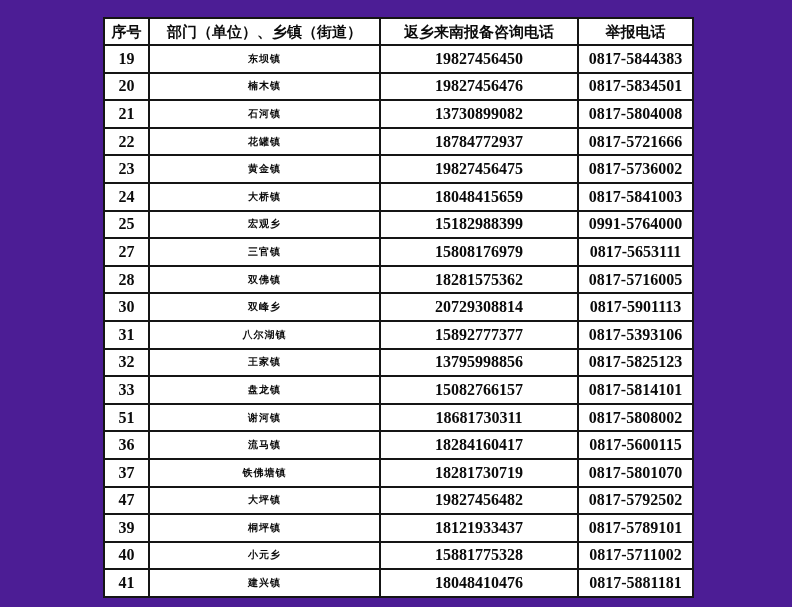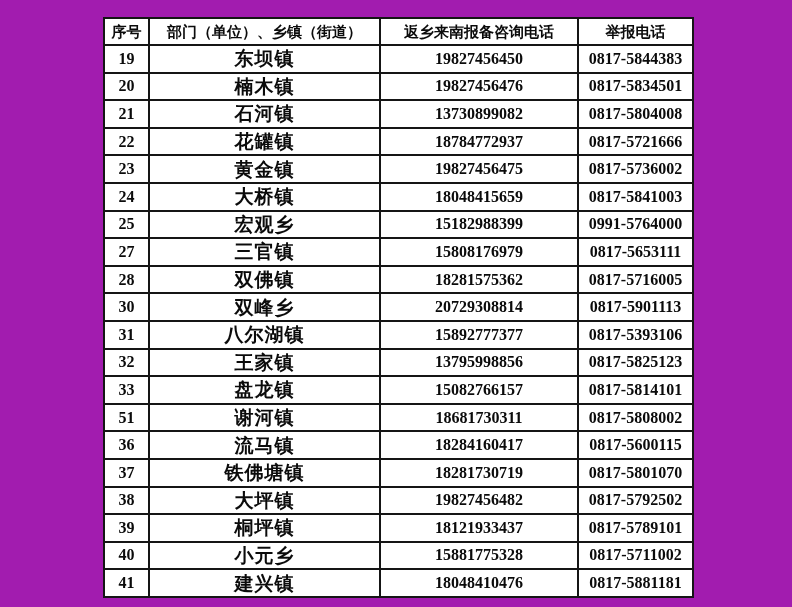--- a/index.html
+++ b/index.html
@@ -4,21 +4,21 @@
 <style>
   html, body {
     margin: 0;
     padding: 0;
     background: #ffffff;
   }
   .page {
     position: relative;
     width: 792px;
     height: 607px;
-    background: #a21caf;
+    background: #4c1d95;
     overflow: hidden;
     font-family: "Liberation Sans", sans-serif;
   }
   table.contact-table {
     position: absolute;
     left: 103px;
     top: 17px;
     width: 589px;
     height: 581px;
     border-collapse: collapse;
@@ -40,21 +40,21 @@
   table.contact-table th {
     font-family: "Liberation Sans", sans-serif;
     font-size: 15px;
     height: 25px;
   }
   table.contact-table td {
     height: 23px;
   }
   td.cjk {
     font-family: "Liberation Sans", sans-serif;
-    font-size: 19px;
+    font-size: 10px;
     letter-spacing: 1px;
   }
   td.num {
     font-family: "Liberation Serif", serif;
     font-size: 16px;
   }
   col.c-serial  { width: 45px;  }
   col.c-dept    { width: 231px; }
   col.c-consult { width: 198px; }
   col.c-report  { width: 115px; }
@@ -169,21 +169,21 @@
           <td class="num">18284160417</td>
           <td class="num">0817-5600115</td>
         </tr>
         <tr>
           <td class="num">37</td>
           <td class="cjk">铁佛塘镇</td>
           <td class="num">18281730719</td>
           <td class="num">0817-5801070</td>
         </tr>
         <tr>
-          <td class="num">38</td>
+          <td class="num">47</td>
           <td class="cjk">大坪镇</td>
           <td class="num">19827456482</td>
           <td class="num">0817-5792502</td>
         </tr>
         <tr>
           <td class="num">39</td>
           <td class="cjk">桐坪镇</td>
           <td class="num">18121933437</td>
           <td class="num">0817-5789101</td>
         </tr>

